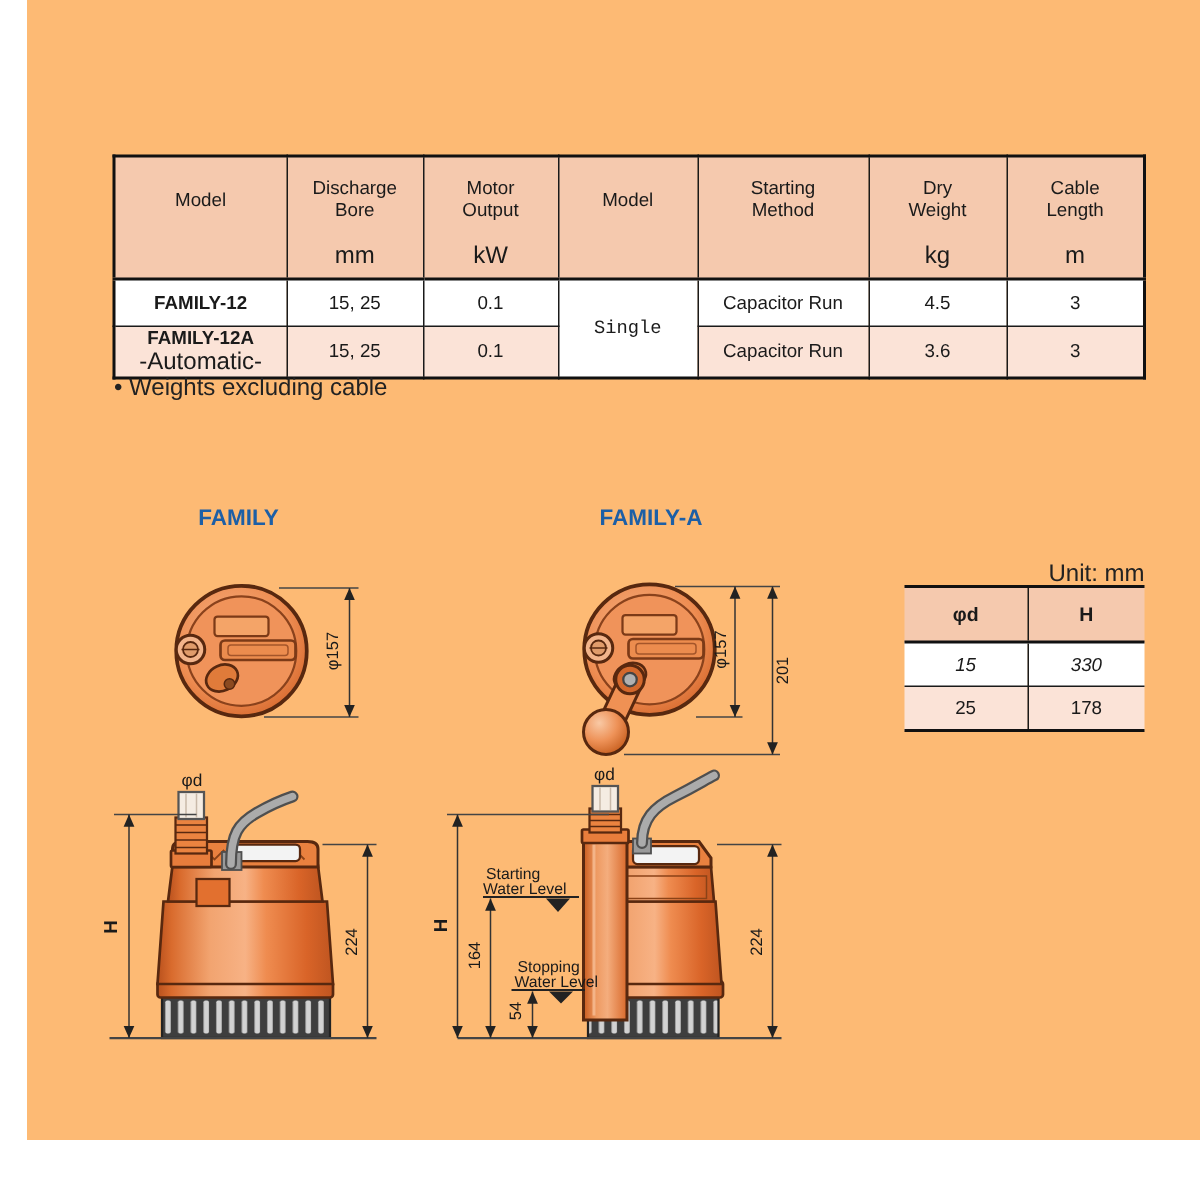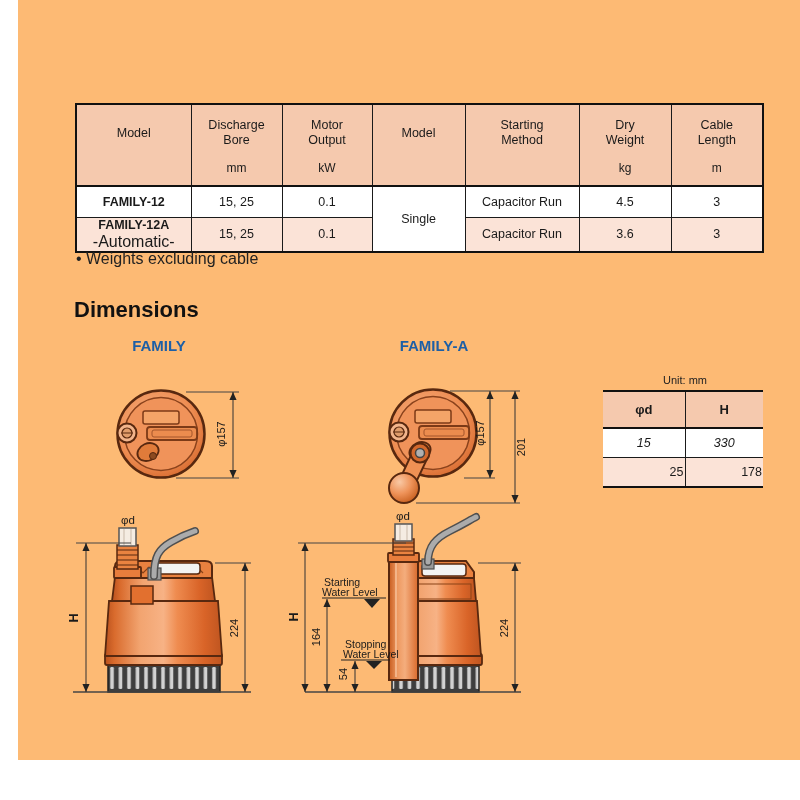--- a/index.html
+++ b/index.html
@@ -7,43 +7,43 @@
         font-family:"Liberation Sans",sans-serif;color:#1a1a1a;margin-left:18px;}
 
   
   .spec-table{position:absolute;left:57px;top:103px;border-collapse:collapse;table-layout:fixed;
               border:2px solid #111;}
   .spec-table th,.spec-table td{border:1.5px solid #1a1a1a;text-align:center;vertical-align:middle;
               padding:0;font-size:12.5px;line-height:1.2;}
   .spec-table thead th{background:#f5c9ae;font-weight:normal;height:80px;border-bottom:2.5px solid #111;}
   .hwrap{display:flex;flex-direction:column;align-items:center;height:100%;}
   .hl{flex:1;display:flex;align-items:center;justify-content:center;white-space:pre-line;}
-  .hu{height:24px;font-size:12px;}
+  .hu{height:24px;font-size:16px;}
   .spec-table tbody tr.r1 td{height:30px;background:#ffffff;}
   .spec-table tbody tr.r2 td{height:33px;background:#fbe3d7;}
-  .spec-table td.phase{background:#ffffff;}
+  .spec-table td.phase{background:#ffffff;font-family:Liberation Mono, monospace;}
   .m1{font-weight:bold;}
   .m2{font-size:16px;margin-top:-1px;}
 
   .note{position:absolute;left:58px;top:250px;font-size:16px;color:#222;}
   .dim-heading{position:absolute;left:56px;top:297px;font-size:22px;font-weight:bold;color:#111;}
 
   .draw-label{position:absolute;top:337px;width:110px;text-align:center;
               font-size:15px;font-weight:bold;color:#1d5fa6;}
   .lbl-f{left:86px;} .lbl-fa{left:361px;}
 
   
-  .dim-unit{position:absolute;left:645px;top:374px;width:100px;font-size:11px;color:#222;}
+  .dim-unit{position:absolute;left:645px;top:374px;width:100px;text-align:right;font-size:16px;color:#222;}
   .dim-table{position:absolute;left:585px;top:390px;border-collapse:collapse;table-layout:fixed;
              border-top:2px solid #111;border-bottom:2px solid #111;}
   .dim-table th{background:#f5c9ae;height:33px;font-size:13px;font-weight:bold;border-bottom:2px solid #111;}
   .dim-table td{height:26px;font-size:12.5px;text-align:center;}
   .dim-table th:first-child,.dim-table td:first-child{border-right:1.5px solid #1a1a1a;}
   .dim-table tr.tr1 td{background:#ffffff;border-bottom:1.5px solid #1a1a1a;font-style:italic;}
-  .dim-table tr.tr2 td{background:#fbe3d7;text-align:right;}
+  .dim-table tr.tr2 td{background:#fbe3d7;}
 
   
   .drawings{position:absolute;left:40px;top:380px;width:480px;height:335px;}
   svg text{font-family:"Liberation Sans",sans-serif;fill:#1a1a1a;}
 </style>
 </head>
 <body>
 
 <div class="page">
 
@@ -128,21 +128,20 @@
         <td>15, 25</td>
         <td>0.1</td>
         <td>Capacitor Run</td>
         <td>3.6</td>
         <td>3</td>
       </tr>
     </tbody>
   </table>
 
   <div class="note">• Weights excluding cable</div>
-  <div class="dim-heading">Dimensions</div>
 
   <div class="draw-label lbl-f">FAMILY</div>
   <div class="draw-label lbl-fa">FAMILY-A</div>
 
   <div class="dim-unit">Unit: mm</div>
   <table class="dim-table">
     <colgroup>
         <col style="width:82px">
         <col style="width:78px">
       </colgroup>

